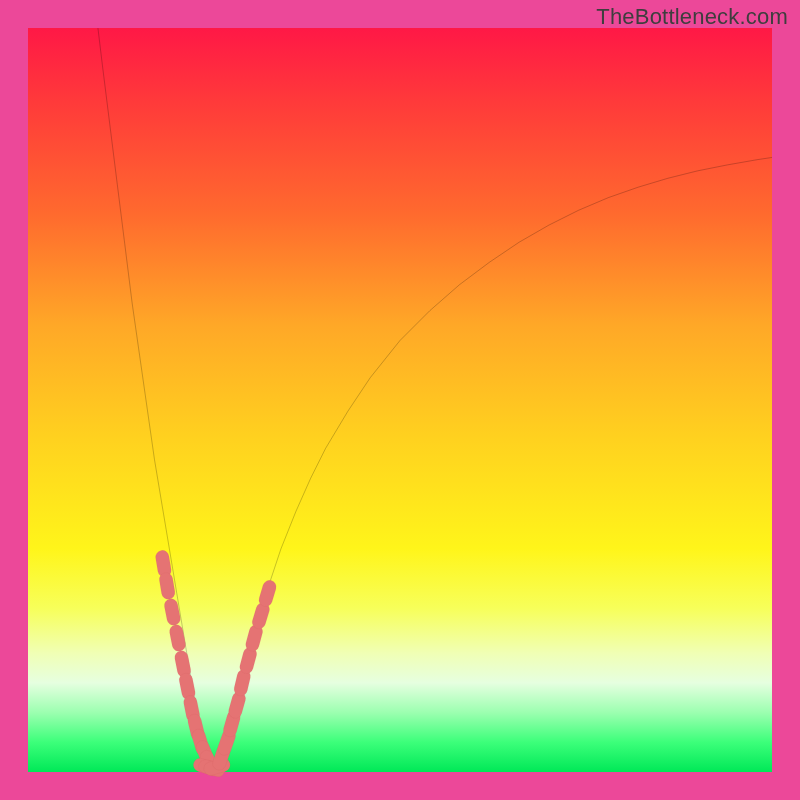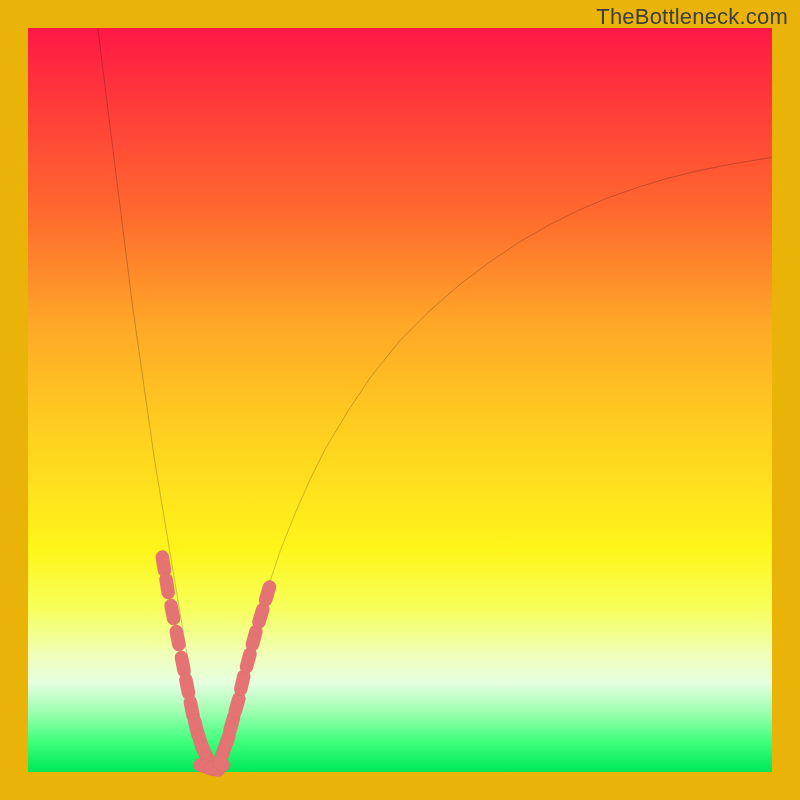--- a/index.html
+++ b/index.html
@@ -10,21 +10,21 @@
     background: #000;
     font-family: Arial, Helvetica, sans-serif;
     overflow: hidden;
   }
   .frame {
     position: absolute;
     left: 0;
     top: 0;
     width: 800px;
     height: 800px;
-    background: #eab308;
+    background: #ec4899;
     text-decoration: underline;
   }
   .plot {
     position: absolute;
     left: 28px;
     top: 28px;
     width: 744px;
     height: 744px;
     
     background: linear-gradient(to bottom,

